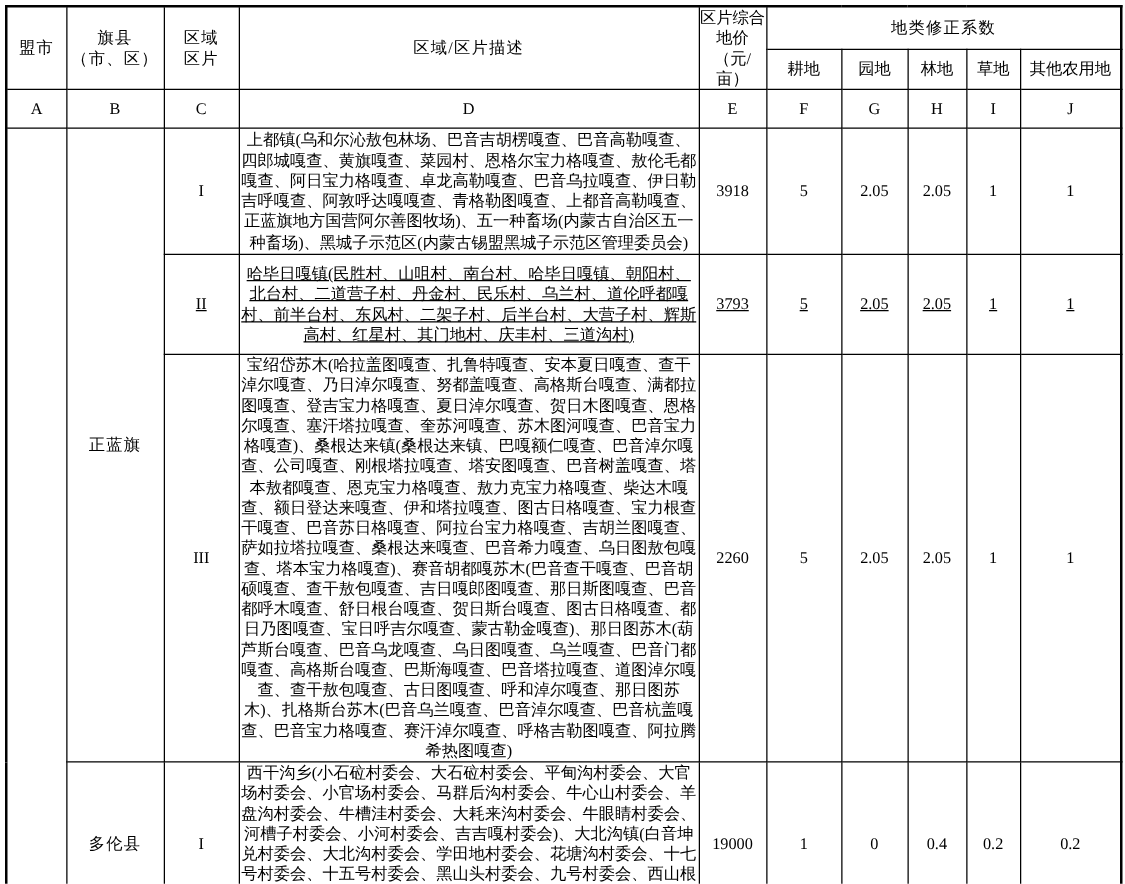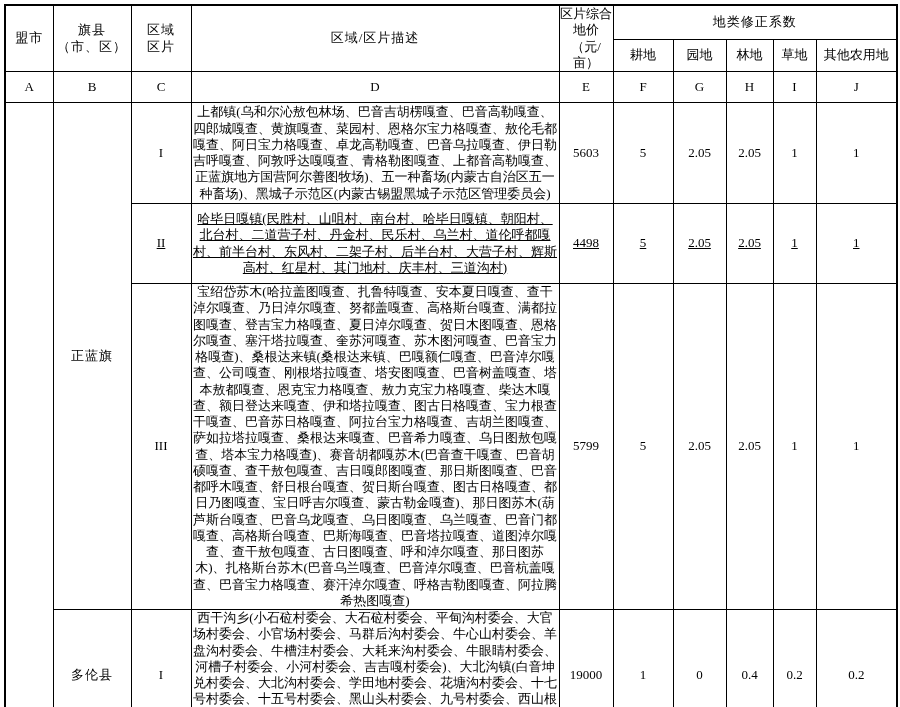--- a/index.html
+++ b/index.html
@@ -98,43 +98,43 @@
     <td class="letter">H</td>
     <td class="letter">I</td>
     <td class="letter">J</td>
   </tr>
 
   <tr class="r1">
     <td rowspan="4"></td>
     <td rowspan="3" class="county">正蓝旗</td>
     <td>I</td>
     <td class="desc">上都镇(乌和尔沁敖包林场、巴音吉胡楞嘎查、巴音高勒嘎查、四郎城嘎查、黄旗嘎查、菜园村、恩格尔宝力格嘎查、敖伦毛都嘎查、阿日宝力格嘎查、卓龙高勒嘎查、巴音乌拉嘎查、伊日勒吉呼嘎查、阿敦呼达嘎嘎查、青格勒图嘎查、上都音高勒嘎查、正蓝旗地方国营阿尔善图牧场)、五一种畜场(内蒙古自治区五一种畜场)、黑城子示范区(内蒙古锡盟黑城子示范区管理委员会)</td>
-    <td class="num">5603</td>
+    <td class="num">3918</td>
     <td class="num">5</td>
     <td class="num">2.05</td>
     <td class="num">2.05</td>
     <td class="num">1</td>
     <td class="num">1</td>
   </tr>
 
   <tr class="r2">
     <td>II</td>
     <td class="desc">哈毕日嘎镇(民胜村、山咀村、南台村、哈毕日嘎镇、朝阳村、北台村、二道营子村、丹金村、民乐村、乌兰村、道伦呼都嘎村、前半台村、东风村、二架子村、后半台村、大营子村、辉斯高村、红星村、其门地村、庆丰村、三道沟村)</td>
-    <td class="num">4498</td>
+    <td class="num">3793</td>
     <td class="num">5</td>
     <td class="num">2.05</td>
     <td class="num">2.05</td>
     <td class="num">1</td>
     <td class="num">1</td>
   </tr>
 
   <tr class="r3">
     <td>III</td>
     <td class="desc">宝绍岱苏木(哈拉盖图嘎查、扎鲁特嘎查、安本夏日嘎查、查干淖尔嘎查、乃日淖尔嘎查、努都盖嘎查、高格斯台嘎查、满都拉图嘎查、登吉宝力格嘎查、夏日淖尔嘎查、贺日木图嘎查、恩格尔嘎查、塞汗塔拉嘎查、奎苏河嘎查、苏木图河嘎查、巴音宝力格嘎查)、桑根达来镇(桑根达来镇、巴嘎额仁嘎查、巴音淖尔嘎查、公司嘎查、刚根塔拉嘎查、塔安图嘎查、巴音树盖嘎查、塔本敖都嘎查、恩克宝力格嘎查、敖力克宝力格嘎查、柴达木嘎查、额日登达来嘎查、伊和塔拉嘎查、图古日格嘎查、宝力根查干嘎查、巴音苏日格嘎查、阿拉台宝力格嘎查、吉胡兰图嘎查、萨如拉塔拉嘎查、桑根达来嘎查、巴音希力嘎查、乌日图敖包嘎查、塔本宝力格嘎查)、赛音胡都嘎苏木(巴音查干嘎查、巴音胡硕嘎查、查干敖包嘎查、吉日嘎郎图嘎查、那日斯图嘎查、巴音都呼木嘎查、舒日根台嘎查、贺日斯台嘎查、图古日格嘎查、都日乃图嘎查、宝日呼吉尔嘎查、蒙古勒金嘎查)、那日图苏木(葫芦斯台嘎查、巴音乌龙嘎查、乌日图嘎查、乌兰嘎查、巴音门都嘎查、高格斯台嘎查、巴斯海嘎查、巴音塔拉嘎查、道图淖尔嘎查、查干敖包嘎查、古日图嘎查、呼和淖尔嘎查、那日图苏木)、扎格斯台苏木(巴音乌兰嘎查、巴音淖尔嘎查、巴音杭盖嘎查、巴音宝力格嘎查、赛汗淖尔嘎查、呼格吉勒图嘎查、阿拉腾希热图嘎查)</td>
-    <td class="num">5799</td>
+    <td class="num">2260</td>
     <td class="num">5</td>
     <td class="num">2.05</td>
     <td class="num">2.05</td>
     <td class="num">1</td>
     <td class="num">1</td>
   </tr>
 
   <tr class="r4">
     <td class="county">多伦县</td>
     <td>I</td>

